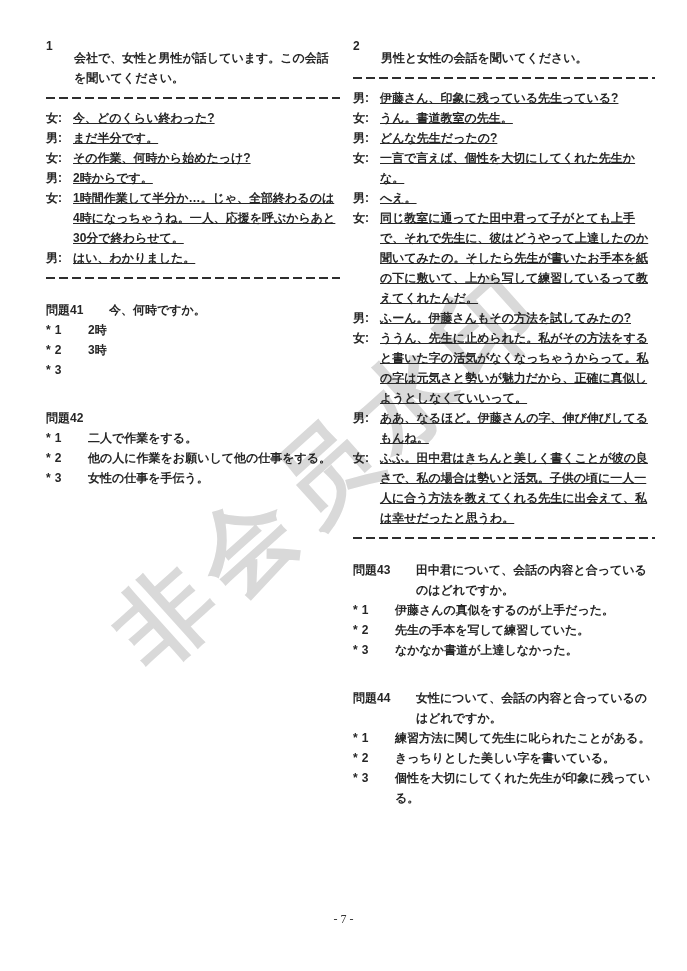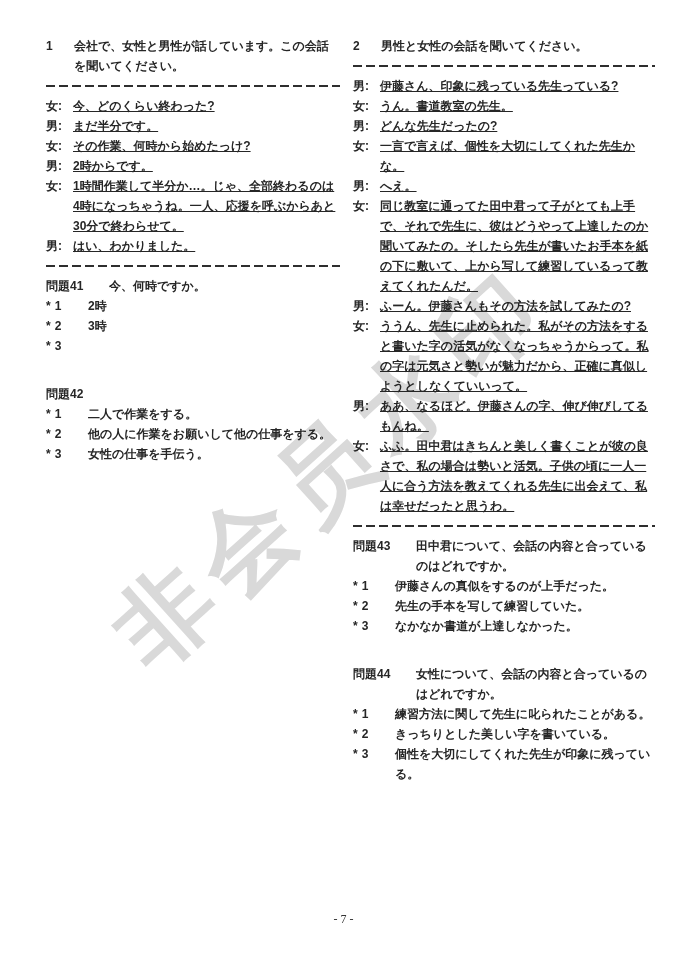--- a/index.html
+++ b/index.html
@@ -22,34 +22,34 @@
   }
   .columns {
     position:absolute; top:36px; left:46px; right:32px;
     display:flex; gap:13px; z-index:1;
   }
   .col-left  { width:294px; flex:none; }
   .col-right { flex:1; }
 
   .sec-heading { display:flex; }
   .sec-num   { width:28px; flex:none; }
-  .sec-title { flex:1; }
+  .sec-title { flex:1;margin-top:12px; }
 
   .divider { height:20px; position:relative; }
   .divider::after {
     content:""; position:absolute; left:0; right:0; top:9px; height:2px;
     background:repeating-linear-gradient(90deg,#2e2e2e 0 9px,transparent 9px 13px);
   }
 
   .dia { display:flex; }
   .dia .s { width:27px; flex:none; }
   .dia .t { flex:1;text-decoration:underline; }
 
   .question.gap { margin-top:28px; }
-  .q-head { display:flex; }
+  .q-head { display:flex;margin-top:12px; }
   .q-label { width:63px; flex:none; }
   .q-prompt { flex:1; }
   .opt { display:flex; }
   .opt .n { width:42px; flex:none; letter-spacing:4px; }
   .opt .t { flex:1; }
 
   .page-number {
     position:absolute; bottom:42px; left:0; right:0;
     text-align:center;
     font-family:"Liberation Serif","DejaVu Serif",serif;

